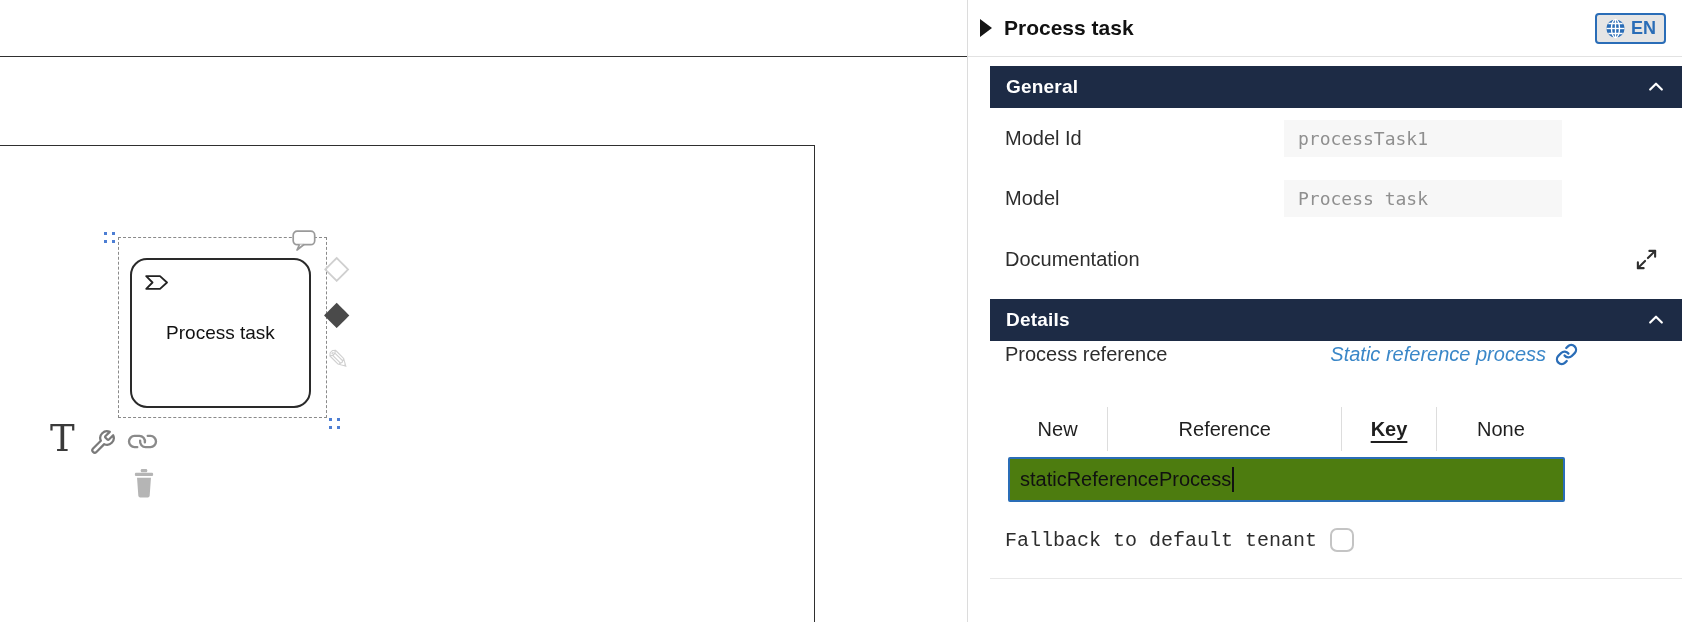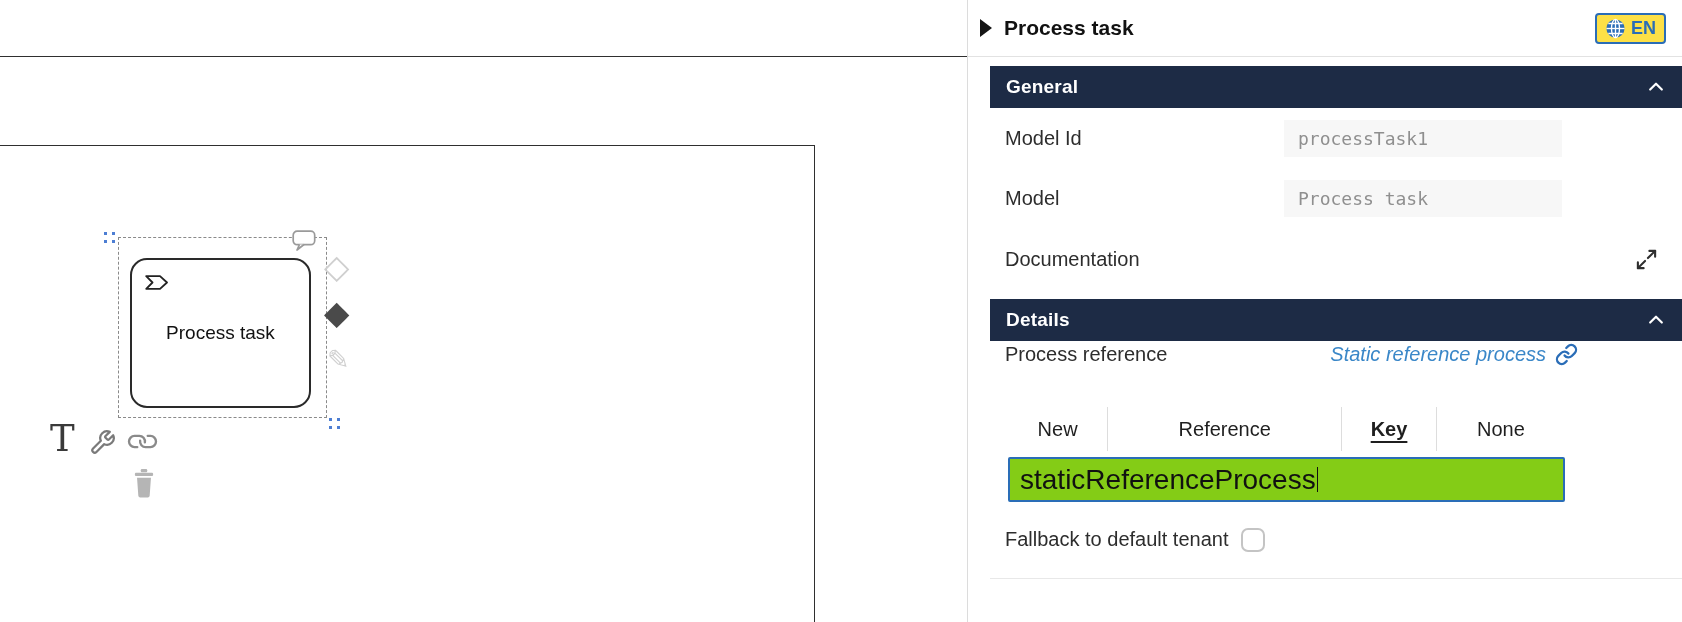--- a/index.html
+++ b/index.html
@@ -31,21 +31,21 @@
   .tool-wrench  { top:429px; left:89px; }
   .tool-link    { top:428px; left:129px; }
   .tool-trash   { top:468px; left:131px; }
 
   
   .panel { position:relative; flex:1; height:622px; background:#fff; overflow:hidden; }
   .panel-header { height:57px; display:flex; align-items:center; padding:0 16px 0 12px; border-bottom:1px solid #e2e2e2; }
   .caret { width:0; height:0; border-top:9px solid transparent; border-bottom:9px solid transparent; border-left:12px solid #151515; margin-right:12px; cursor:pointer; }
   .panel-title { font-size:21px; font-weight:bold; color:#111; }
   .lang-btn { margin-left:auto; display:flex; align-items:center; gap:5px; border:2px solid #2a6db7; border-radius:4px;
-              padding:3px 8px; color:#2a6db7; font-weight:bold; font-size:18px; background:#fde047; cursor:pointer; }
+              padding:3px 8px; color:#2a6db7; font-weight:bold; font-size:18px; background:#e5e5e5; cursor:pointer; }
 
   .panel-body { padding-left:22px; }
   .section-header { height:42px; background:#1d2b45; color:#fff; display:flex; align-items:center; padding:0 16px; margin-top:9px; cursor:pointer; }
   .section-title { font-weight:bold; font-size:19px; letter-spacing:.2px; }
   .chev { margin-left:auto; display:flex; }
 
   .prop-row { display:flex; align-items:center; min-height:60px; padding-left:15px; }
   .prop-label { font-size:20px; color:#2d2d2d; }
   .prop-value { margin-left:auto; margin-right:120px; width:278px; background:#f7f7f7; padding:8px 14px;
                 font-family:"DejaVu Sans Mono", monospace; font-size:18px; color:#8f8f8f; white-space:nowrap; cursor:text; }
@@ -58,26 +58,26 @@
 
   .form { margin-left:18px; width:557px; }
   .tabs { display:flex; height:44px; margin-top:8px; align-items:stretch; }
   .tab { display:flex; align-items:center; justify-content:center; font-size:20px; color:#1f1f1f; border-right:1px solid #ddd; cursor:pointer; background:#fff; }
   .tab:last-child { border-right:none; }
   .tab-new { flex:0 0 18%; }
   .tab-reference { flex:0 0 42%; }
   .tab-key { flex:0 0 17%; font-weight:bold; text-decoration:underline; text-underline-offset:5px; text-decoration-thickness:2px; }
   .tab-none { flex:1; }
 
-  .key-input { width:557px; height:45px; margin-top:6px; border:2.5px solid #2a6db7; border-radius:2px; background:#84cc16;
-               font-size:28px; padding:0 10px; color:#111; display:flex; align-items:center; cursor:text; }
+  .key-input { width:557px; height:45px; margin-top:6px; border:2.5px solid #2a6db7; border-radius:2px; background:#4d7c0f;
+               font-size:20px; padding:0 10px; color:#111; display:flex; align-items:center; cursor:text; }
   .caret-bar { display:inline-block; width:1.5px; height:25px; background:#111; margin-left:1px; animation:blink 1s steps(1) infinite; }
   @keyframes blink { 50% { opacity:0; } }
 
-  .fallback-row { display:flex; align-items:flex-start; margin:26px 0 0 15px; }
+  .fallback-row { display:flex; align-items:flex-end; margin:26px 0 0 15px;font-family:Liberation Mono, monospace; }
   .fallback-label { font-size:20px; color:#2d2d2d; }
   .checkbox { width:24px; height:24px; border:2px solid #c4c4c4; border-radius:7px; margin-left:13px; background:#fff; cursor:pointer; }
   .bottom-divider { border-top:1px solid #e8e8e8; margin-top:26px; }
 </style>
 </head>
 <body>
 
 <div class="app">
 
   <div class="canvas">

